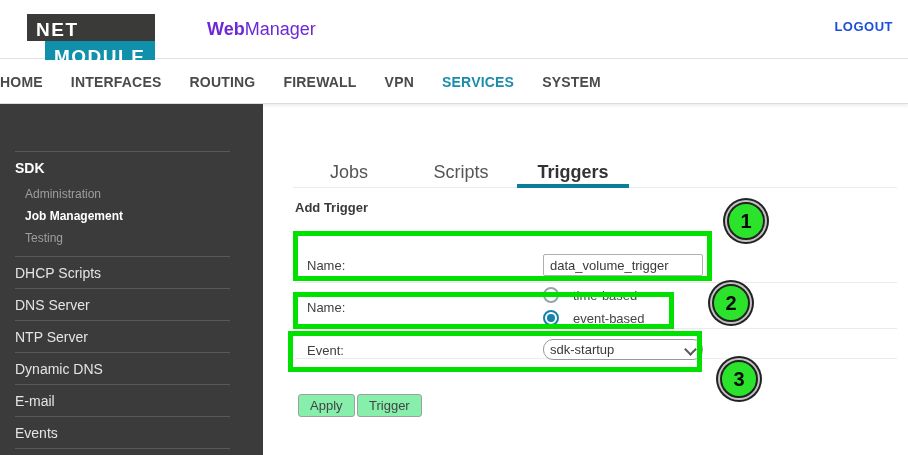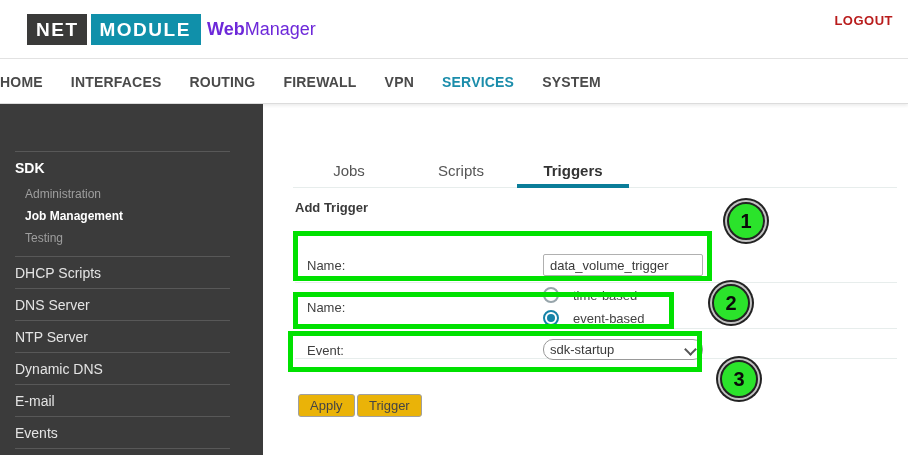--- a/index.html
+++ b/index.html
@@ -3,28 +3,28 @@
 <meta charset="utf-8">
 <style>
   * { margin:0; padding:0; box-sizing:border-box; }
   html,body { width:908px; height:455px; }
   body { font-family:"Liberation Sans", sans-serif; background:#fff; overflow:hidden; }
   .page { position:relative; width:908px; height:455px; background:#fff; }
 
   
   .header { position:absolute; left:0; top:0; width:908px; height:59px; background:#fff;
             border-bottom:1px solid #e2e2e2; }
-  .logo { position:absolute; left:27px; top:14px; height:31px; display:flex; }
+  .logo { position:absolute; left:27px; top:14px; height:31px; display:flex;flex-direction:column; }
   .logo-net { background:#3a3a39; color:#fff; font-weight:bold; font-size:19px; letter-spacing:1.5px;
               padding:5px 8px 0 9px; height:31px; }
   .logo-module { background:#1090aa; color:#fff; font-weight:bold; font-size:19px; letter-spacing:1.5px;
-                 padding:5px 10px 8px 9px; height:31px; margin-left:4px; }
+                 padding:5px 10px 8px 9px; height:31px; margin-left:18px; }
   .app-title { position:absolute; left:207px; top:19px; font-size:18px; color:#6d28d9; }
   .app-title b { font-weight:bold; }
-  .logout { position:absolute; right:15px; top:13px; font-size:13px; font-weight:bold; color:#b91c1c;
+  .logout { position:absolute; right:15px; top:19px; font-size:13px; font-weight:bold; color:#1d4ed8;
             letter-spacing:0.5px; cursor:pointer; text-decoration:none; }
 
   
   .nav { position:absolute; left:0; top:60px; width:908px; height:44px; background:#fff;
          border-bottom:1px solid #dcdcdc; box-shadow:0 2px 3px rgba(0,0,0,0.07);
          display:flex; align-items:center; }
   .nav-item { font-size:14px; font-weight:bold; color:#4a4a4a; margin-right:28px; letter-spacing:0.2px; cursor:pointer; }
   .nav-item.active { color:#1b8dab; }
 
   
@@ -33,21 +33,21 @@
   .side-block { margin:0 33px 0 15px; border-top:1px solid #585858; }
   .side-top { font-size:14px; color:#e4e4e4; padding:8px 0 7px 0; cursor:pointer; }
   .side-top.bold { font-weight:bold; color:#fff; }
   .side-sub { font-size:12px; color:#9e9e9e; padding:4px 0 4px 10px; line-height:14px; cursor:pointer; }
   .side-sub.active { color:#fff; font-weight:bold; }
   .side-group-pad { padding-bottom:7px;margin-top:18px; }
 
   
   .tabstrip { position:absolute; left:293px; top:151px; width:604px; height:37px;
               border-bottom:1px solid #e7edec; display:flex; }
-  .tab { width:112px; text-align:center; font-size:15px; color:#555; padding-top:11px; height:37px; cursor:pointer; }
+  .tab { width:112px; text-align:center; font-size:18px; color:#555; padding-top:11px; height:37px; cursor:pointer; }
   .tab.active { color:#333; font-weight:bold; border-bottom:4px solid #0a7d99; }
 
   .section-title { position:absolute; left:295px; top:200px; font-size:13px; font-weight:bold; color:#3a3a3a; }
 
   
   .row-line { position:absolute; left:295px; width:602px; height:1px; background:#e7edec; }
   .rl-1 { top:282px; } .rl-2 { top:328px; } .rl-3 { top:358px; }
 
   .f-label { position:absolute; left:307px; font-size:13px; color:#404040; }
   .lbl-name { top:258px; } .lbl-type { top:300px; } .lbl-event { top:343px; }
@@ -63,21 +63,21 @@
                           border-radius:50%; background:#1683a8; }
   .radio-label { position:absolute; left:573px; font-size:13px; color:#444; }
   .rlbl-1 { top:288px; } .rlbl-2 { top:311px; }
 
   .select { position:absolute; left:543px; top:339px; width:160px; height:21px; border:1px solid #999;
             border-radius:10px; background:#fff; font-size:13px; color:#3a3a3a; padding:2px 6px; cursor:pointer; }
   .chevron { position:absolute; right:8px; top:5px; width:8px; height:8px; }
   .chevron::before { content:""; position:absolute; left:0; top:0; width:7px; height:7px;
                      border-right:2px solid #555; border-bottom:2px solid #555; transform:rotate(45deg); }
 
-  .btn { position:absolute; top:394px; height:23px; background:#eab308; border:1px solid #a0a0a0;
+  .btn { position:absolute; top:394px; height:23px; background:#86efac; border:1px solid #a0a0a0;
          border-radius:3px; font-family:"Liberation Sans",sans-serif; font-size:13px; color:#444;
          padding:0 11px; cursor:pointer; }
   .btn-apply { left:298px; } .btn-continue { left:357px; }
 
   
   .ann-box { position:absolute; border:5px solid #00e100; z-index:50; }
   .ann-1 { left:293px; top:231px; width:419px; height:50px; }
   .ann-2 { left:293px; top:292px; width:381px; height:37px; }
   .ann-3 { left:288px; top:331px; width:414px; height:41px; }
 

